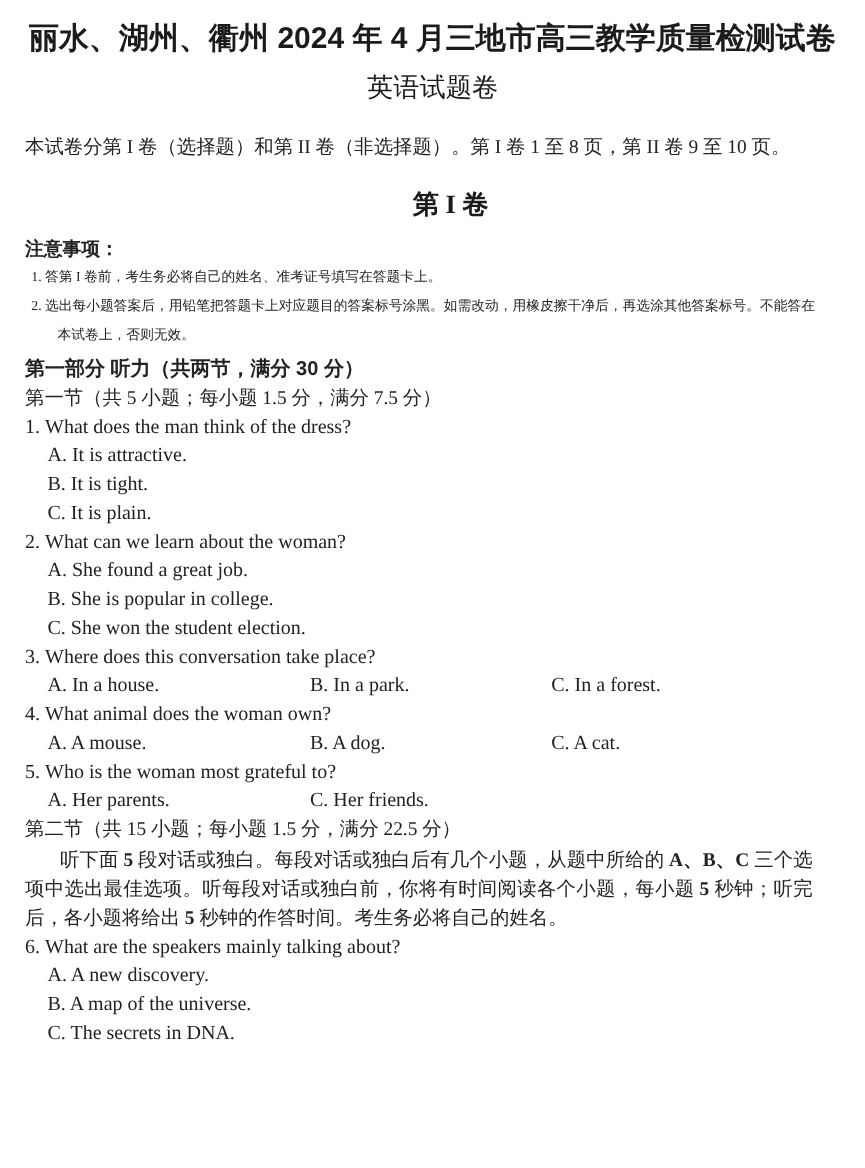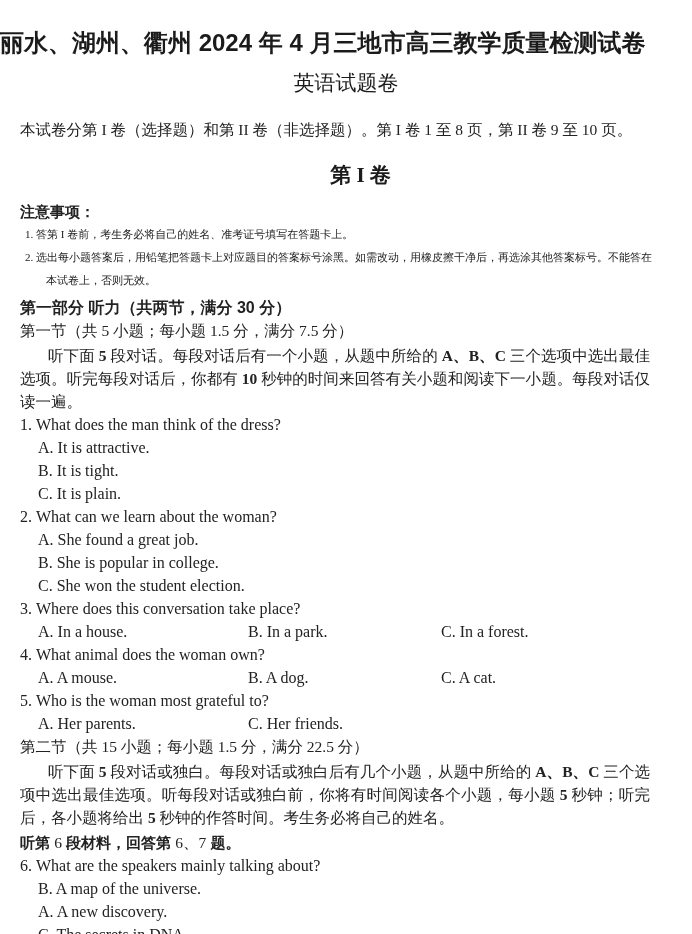--- a/index.html
+++ b/index.html
@@ -9,22 +9,22 @@
     height: 934px;
     background: #ffffff;
     color: #222222;
     font-family: "Liberation Serif", "DejaVu Serif", serif;
     font-size: 16px;
     line-height: 23px;
     overflow: hidden;
     box-sizing: border-box;
   }
   .title {
-    padding-top: 27px;
-    text-align: left;
+    padding-top: 15px;
+    text-align: center;
     font-family: "Liberation Sans", "DejaVu Sans", sans-serif;
     font-weight: bold;
     font-size: 24px;
     line-height: 31px;
     color: #1b1b1b;
   }
   .subtitle {
     margin-top: 11px;
     text-align: center;
     font-family: "Liberation Sans", "DejaVu Sans", sans-serif;
@@ -96,21 +96,20 @@
   <div class="subtitle">英语试题卷</div>
   <div class="intro">本试卷分第 I 卷（选择题）和第 II 卷（非选择题）。第 I 卷 1 至 8 页，第 II 卷 9 至 10 页。</div>
   <div class="vol">第 I 卷</div>
 
   <div class="notice-head">注意事项：</div>
   <div class="notice-item">1. 答第 I 卷前，考生务必将自己的姓名、准考证号填写在答题卡上。</div>
   <div class="notice-item">2. 选出每小题答案后，用铅笔把答题卡上对应题目的答案标号涂黑。如需改动，用橡皮擦干净后，再选涂其他答案标号。不能答在本试卷上，否则无效。</div>
 
   <div class="part-head">第一部分 听力（共两节，满分 30 分）</div>
   <div class="sec-head">第一节（共 5 小题；每小题 1.5 分，满分 7.5 分）</div>
-  <div class="para"><span>听下面 </span><span class="b">5</span><span> 段对话。每段对话后有一个小题，从题中所给的 </span><span class="b">A、B、C</span><span> 三个选项中选出最佳选项。听完每段对话后，你都有 </span><span class="b">10</span><span> 秒钟的时间来回答有关小题和阅读下一小题。每段对话仅读一遍。</span></div>
 
   <div class="q-line">
     <span class="q-num">1.</span><span>What does the man think of the dress?</span>
   </div>
   <div class="opt">A. It is attractive.</div>
   <div class="opt">B. It is tight.</div>
   <div class="opt">C. It is plain.</div>
 
   <div class="q-line">
     <span class="q-num">2.</span><span>What can we learn about the woman?</span>
@@ -140,22 +139,21 @@
   <div class="q-line">
     <span class="q-num">5.</span><span>Who is the woman most grateful to?</span>
   </div>
   <div class="opt-row">
     <span class="c1">A. Her parents.</span>
     <span class="c3">C. Her friends.</span>
   </div>
 
   <div class="sec-head">第二节（共 15 小题；每小题 1.5 分，满分 22.5 分）</div>
   <div class="para"><span>听下面 </span><span class="b">5</span><span> 段对话或独白。每段对话或独白后有几个小题，从题中所给的 </span><span class="b">A、B、C</span><span> 三个选项中选出最佳选项。听每段对话或独白前，你将有时间阅读各个小题，每小题 </span><span class="b">5</span><span> 秒钟；听完后，各小题将给出 </span><span class="b">5</span><span> 秒钟的作答时间。考生务必将自己的姓名。</span></div>
-  <div class="note-line"><span class="b">听第 </span><span>6</span><span class="b"> 段材料，回答第 </span><span>6、7</span><span class="b"> 题。</span></div>
 
   <div class="q-line">
     <span class="q-num">6.</span><span>What are the speakers mainly talking about?</span>
   </div>
+  <div class="opt">A. A new discovery.</div>
   <div class="opt">B. A map of the universe.</div>
-  <div class="opt">A. A new discovery.</div>
   <div class="opt">C. The secrets in DNA.</div>
 
 </div>
 
 </body></html>

